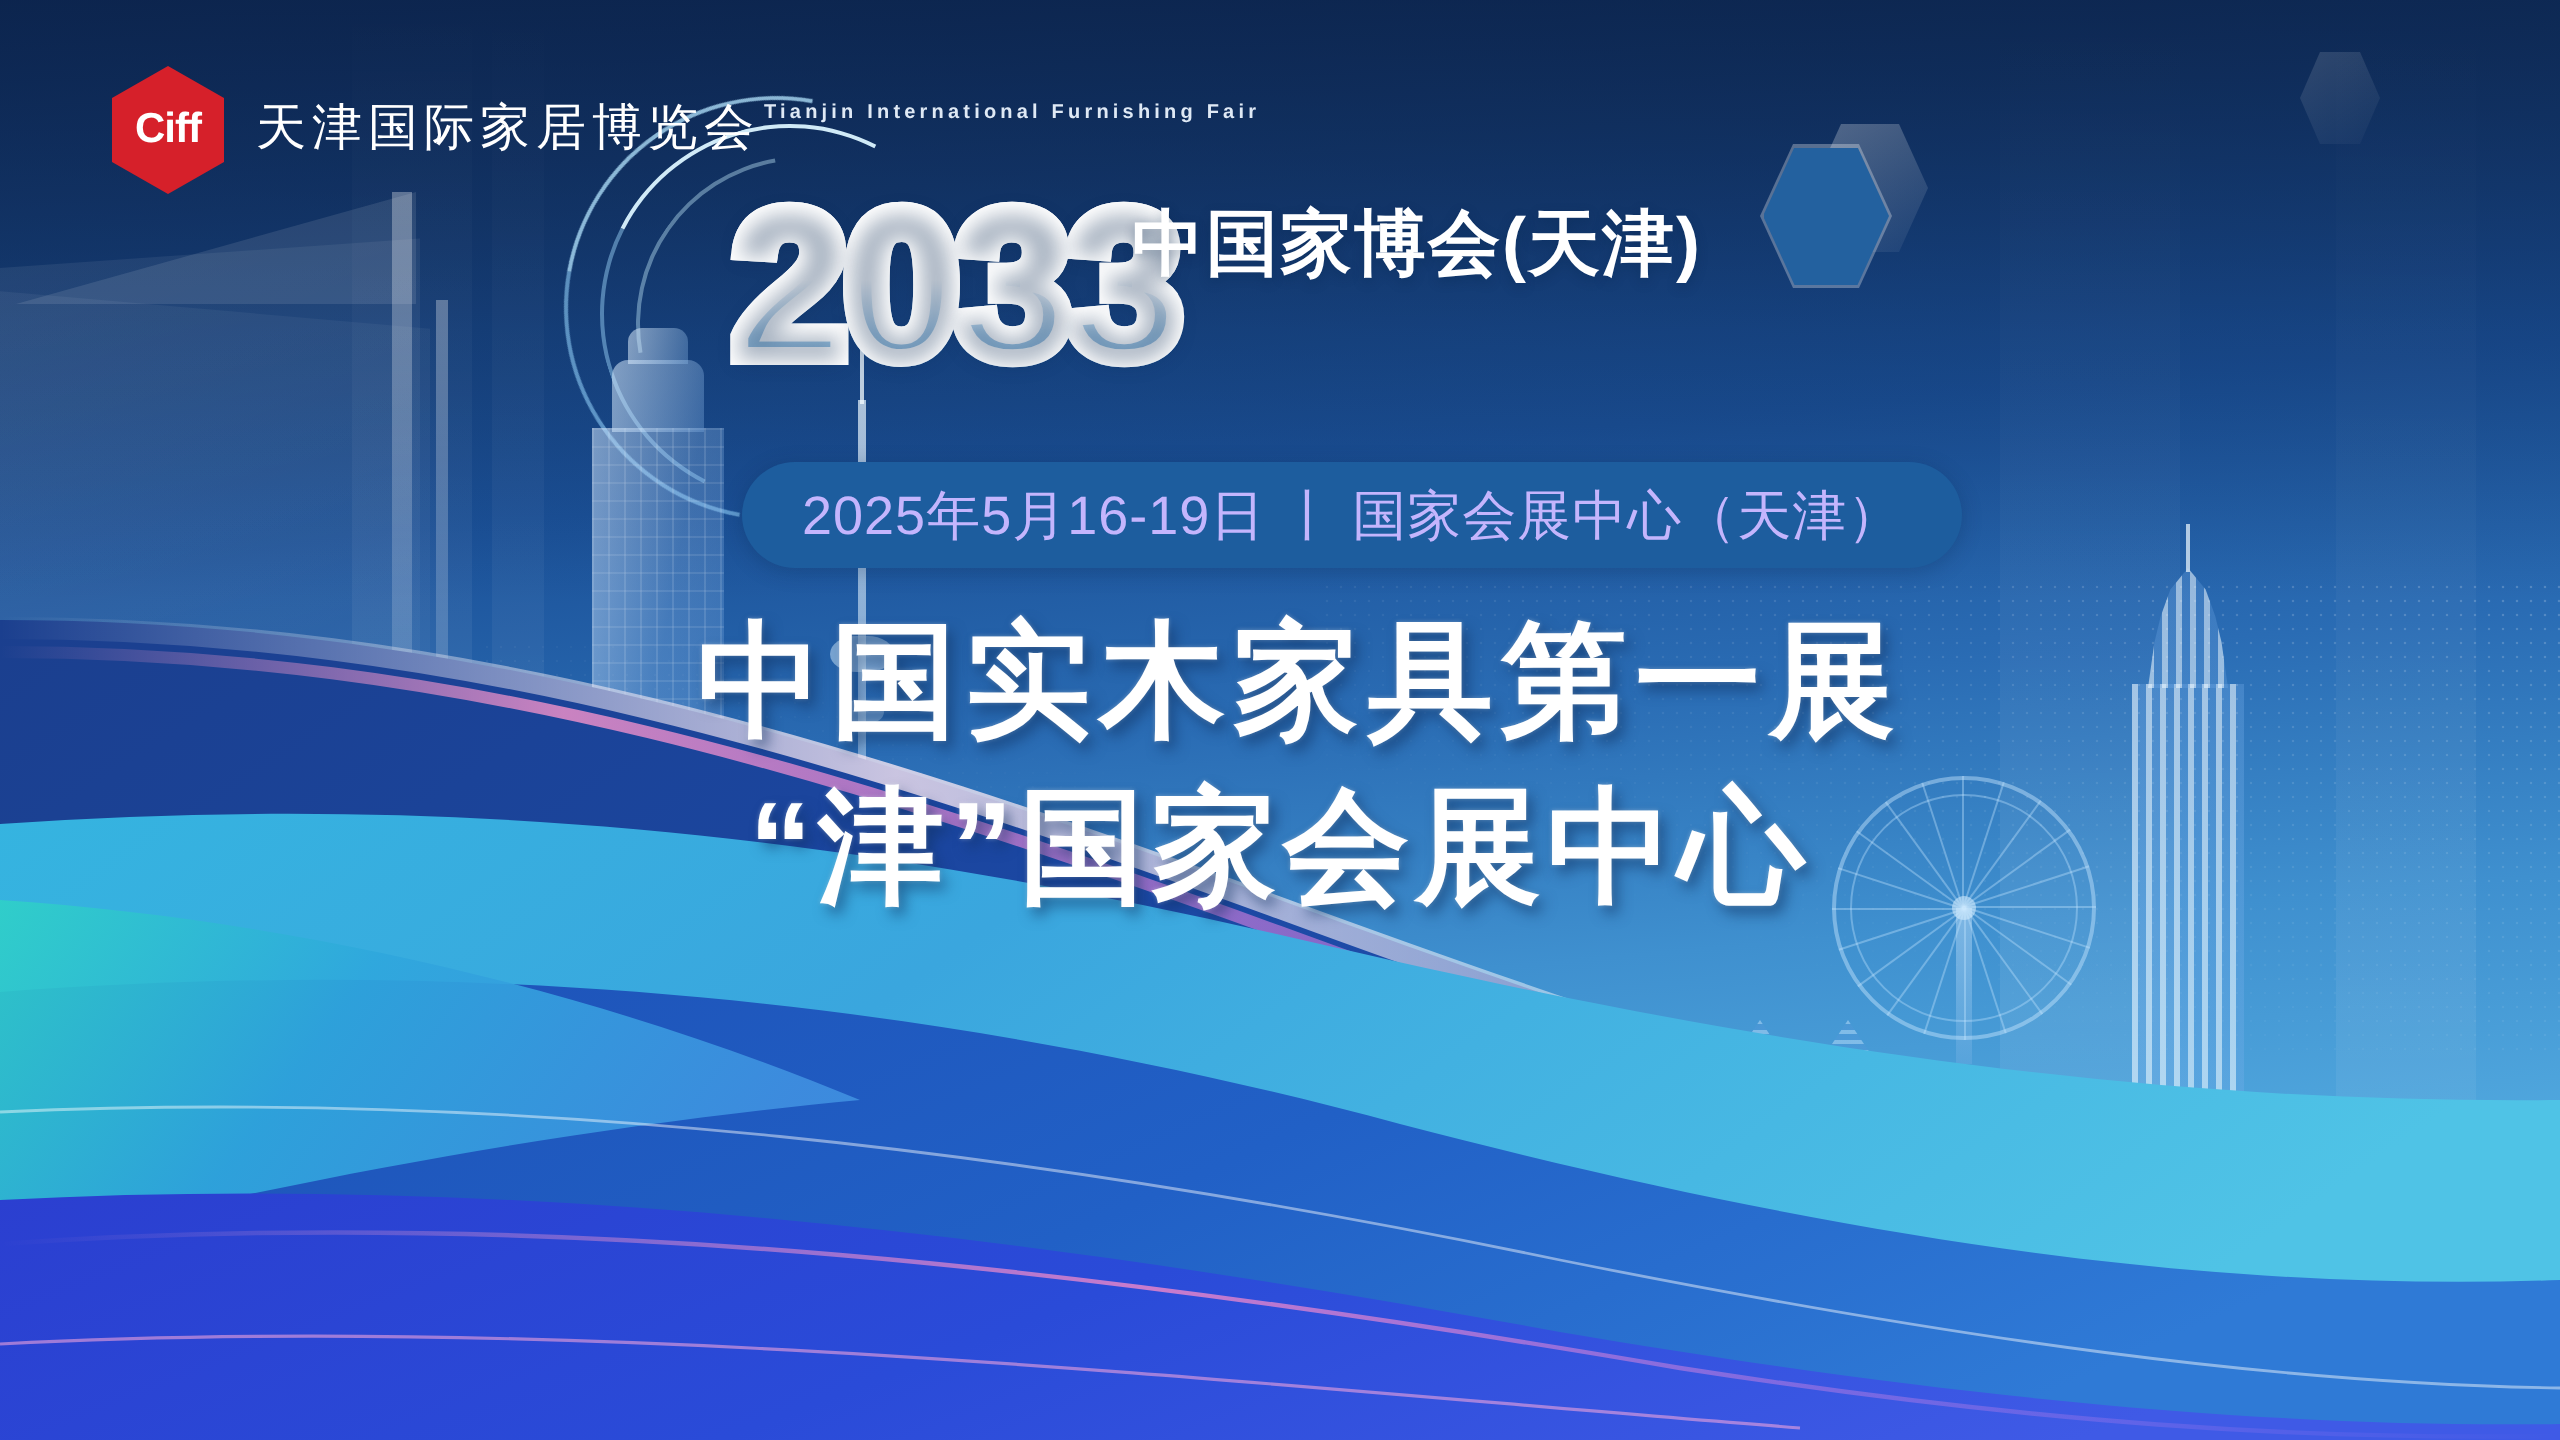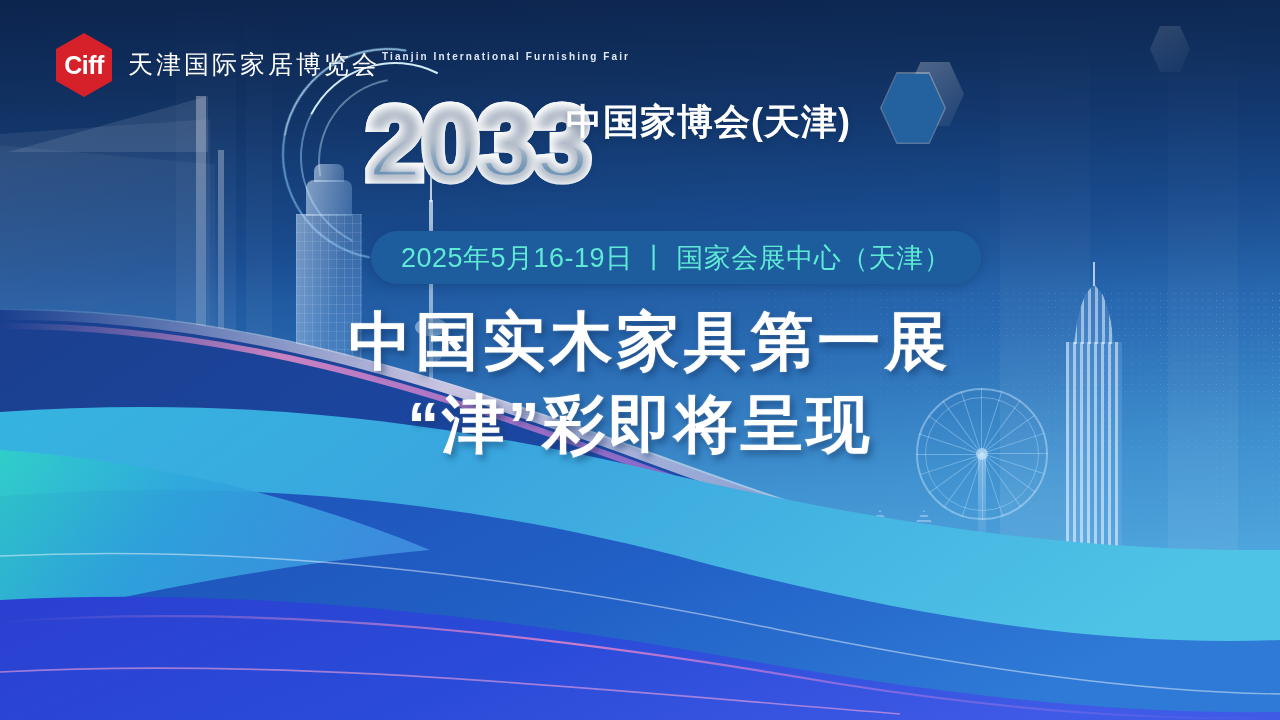--- a/index.html
+++ b/index.html
@@ -191,21 +191,21 @@
     position:absolute; left:56px; top:33px;
     display:flex; align-items:center; gap:16px;
   }
   .hex-logo {
     width:56px; height:64px; position:relative;
     background:#d6202a;
     clip-path: polygon(50% 0%, 100% 25%, 100% 75%, 50% 100%, 0% 75%, 0% 25%);
     display:flex; align-items:center; justify-content:center;
   }
   .hex-logo span {
-    color:#fff; font-weight:bold; font-size:25px; letter-spacing:-.5px;
+    color:#fff; font-weight:bold; font-size:21px; letter-spacing:-.5px;
     font-family:"Liberation Sans", sans-serif;
   }
   .logo-words { display:flex; flex-direction:row; gap:2px; }
   .logo-cn {
     color:#ffffff; font-size:25px; font-weight:500; letter-spacing:3px;
     line-height:1.1;
   }
   .logo-en {
     color:#dfe9f5; font-size:10px; letter-spacing:2.1px; font-weight:bold;
     line-height:1.1;
@@ -234,21 +234,21 @@
     white-space:nowrap;
   }
   .title-cn .l2 { display:block; }
 
   .date-pill {
     position:absolute; left:371px; top:231px;
     height:53px; padding:0 30px;
     display:flex; align-items:center;
     background:#1d5d9e;
     border-radius:27px;
-    color:#5eead4; font-size:27px; font-weight:500; letter-spacing:.5px;
+    color:#c4b5fd; font-size:27px; font-weight:500; letter-spacing:.5px;
     white-space:nowrap;
     box-shadow: 0 2px 10px rgba(8,35,72,.25);
   }
 
   .slogan {
     position:absolute; left:0; top:300px; width:100%;
     text-align:center;
     color:#ffffff;
     font-size:63px; font-weight:bold; line-height:1.32;
     letter-spacing:4px;
@@ -438,17 +438,17 @@
     <div class="year">2033</div>
 
     <div class="title-cn">
       <span>中国家博会(天津)</span>
     </div>
 
     <div class="date-pill">2025年5月16-19日 丨 国家会展中心（天津）</div>
 
     <div class="slogan">
       <span class="s1">中国实木家具第一展</span>
-      <span class="s2">“津”彩即将呈现</span>
+      <span class="s2">“津”国家会展中心</span>
     </div>
 
   </div>
 </div>
 
 </body></html>

